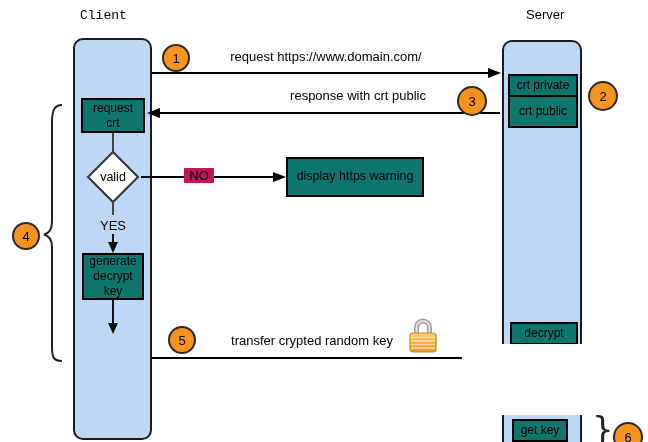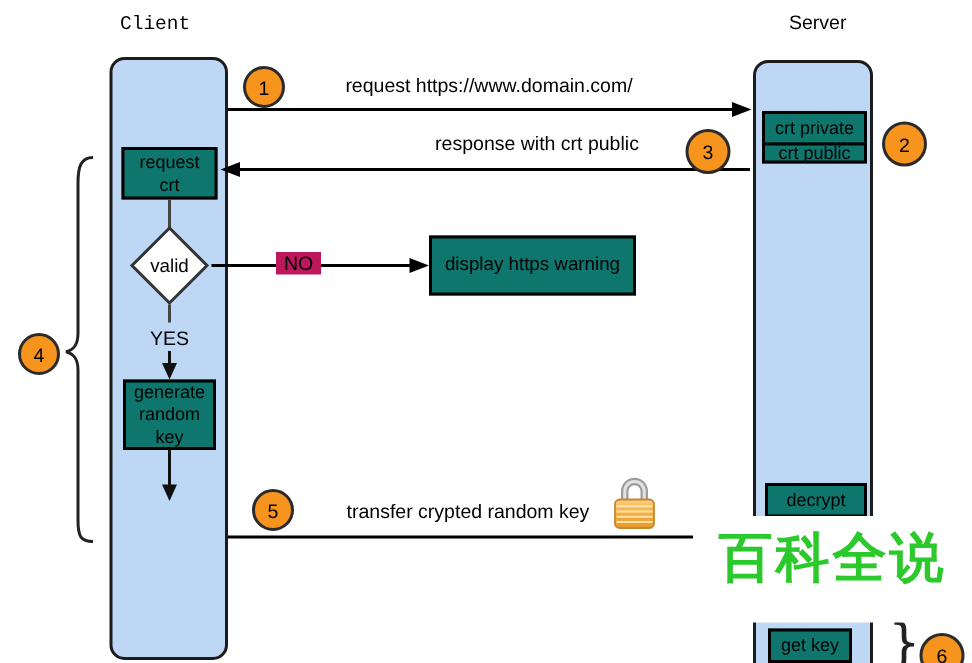--- a/index.html
+++ b/index.html
@@ -74,21 +74,21 @@
   <div class="abs hline" style="left:141px;top:176px;width:140px;"></div>
   <div class="abs ah ah-right" style="left:273px;top:172px;"></div>
   <div class="abs msg-label" style="left:184px;top:168px;width:30px;background:#be185d;">NO</div>
   <div class="abs node" style="left:286px;top:157px;width:138px;height:40px;font-size:12.5px;">display https warning</div>
 
   <div class="abs vline" style="left:112px;top:203px;height:12px;"></div>
   <div class="abs msg-label" style="left:98px;top:218px;width:30px;background:none;">YES</div>
   <div class="abs vline" style="left:112px;top:234px;height:10px;background:#111;"></div>
   <div class="abs ah ah-down" style="left:108px;top:242px;"></div>
 
-  <div class="abs node" style="left:82px;top:253px;width:62px;height:47px;padding:2px;">generate random key</div>
+  <div class="abs node" style="left:82px;top:253px;width:62px;height:47px;padding:2px;">generate decrypt key</div>
   <div class="abs vline" style="left:112px;top:300px;height:24px;background:#111;"></div>
   <div class="abs ah ah-down" style="left:108px;top:323px;"></div>
 
 
   <div class="abs hline" style="left:152px;top:357px;width:313px;"></div>
   <div class="abs msg-label" style="left:212px;top:333px;width:200px;">transfer crypted random key</div>
 
   <svg class="abs" style="left:407px;top:316px;" width="32" height="38" viewBox="0 0 32 38">
     <defs>
       <linearGradient id="gold" x1="0" y1="0" x2="0" y2="1">
@@ -100,33 +100,32 @@
     <path d="M 9.5 18 V 11.5 a 6.5 6.5 0 0 1 13 0 V 18" fill="none" stroke="#9d9d9d" stroke-width="5"></path>
     <path d="M 9.5 18 V 11.5 a 6.5 6.5 0 0 1 13 0 V 18" fill="none" stroke="#e3e3e3" stroke-width="2"></path>
     <rect x="3" y="17" width="26" height="19" rx="3" fill="url(#gold)" stroke="#C8882A" stroke-width="1.2"></rect>
     <line x1="4" y1="21.5" x2="28" y2="21.5" stroke="#FFE3A6" stroke-width="1.4"></line>
     <line x1="4" y1="25" x2="28" y2="25" stroke="#FFE3A6" stroke-width="1.4"></line>
     <line x1="4" y1="28.5" x2="28" y2="28.5" stroke="#FFE3A6" stroke-width="1.4"></line>
     <line x1="4" y1="32" x2="28" y2="32" stroke="#FFE3A6" stroke-width="1.4"></line>
   </svg>
 
   <div class="abs node" style="left:508px;top:74px;width:70px;height:23px;">crt private</div>
-  <div class="abs node" style="left:508px;top:95px;width:70px;height:14px;">crt public</div>
+  <div class="abs node" style="left:508px;top:95px;width:70px;height:33px;">crt public</div>
   <div class="abs node" style="left:510px;top:322px;width:68px;height:23px;">decrypt</div>
   <div class="abs node" style="left:512px;top:419px;width:56px;height:23px;">get key</div>
 
   <div class="abs step" style="left:162px;top:44px;width:28px;height:28px;">1</div>
   <div class="abs step" style="left:588px;top:81px;width:30px;height:30px;">2</div>
   <div class="abs step" style="left:457px;top:86px;width:30px;height:30px;">3</div>
   <div class="abs step" style="left:12px;top:222px;width:28px;height:28px;">4</div>
   <div class="abs step" style="left:168px;top:326px;width:28px;height:28px;">5</div>
   <div class="abs step" style="left:613px;top:422px;width:30px;height:30px;">6</div>
 
   <svg class="abs" style="left:40px;top:102px;" width="24" height="262" viewBox="0 0 24 262">
     <path d="M 22 3 C 14 3, 12 9, 12 20 L 12 120 C 12 127, 10 131, 4 132.5 C 10 134, 12 138, 12 145 L 12 245 C 12 256, 14 259, 22 259" fill="none" stroke="#222" stroke-width="2"></path>
   </svg>
 
   <div class="abs brace-glyph" style="left:592px;top:412px;">}</div>
 
   <div class="abs wm-bg" style="left:462px;top:344px;width:186px;height:71px;"></div>
-  <div class="abs wm-title" style="left:462px;top:348px;width:186px;">百科全说</div>
 
 </div>
 
 </body></html>

